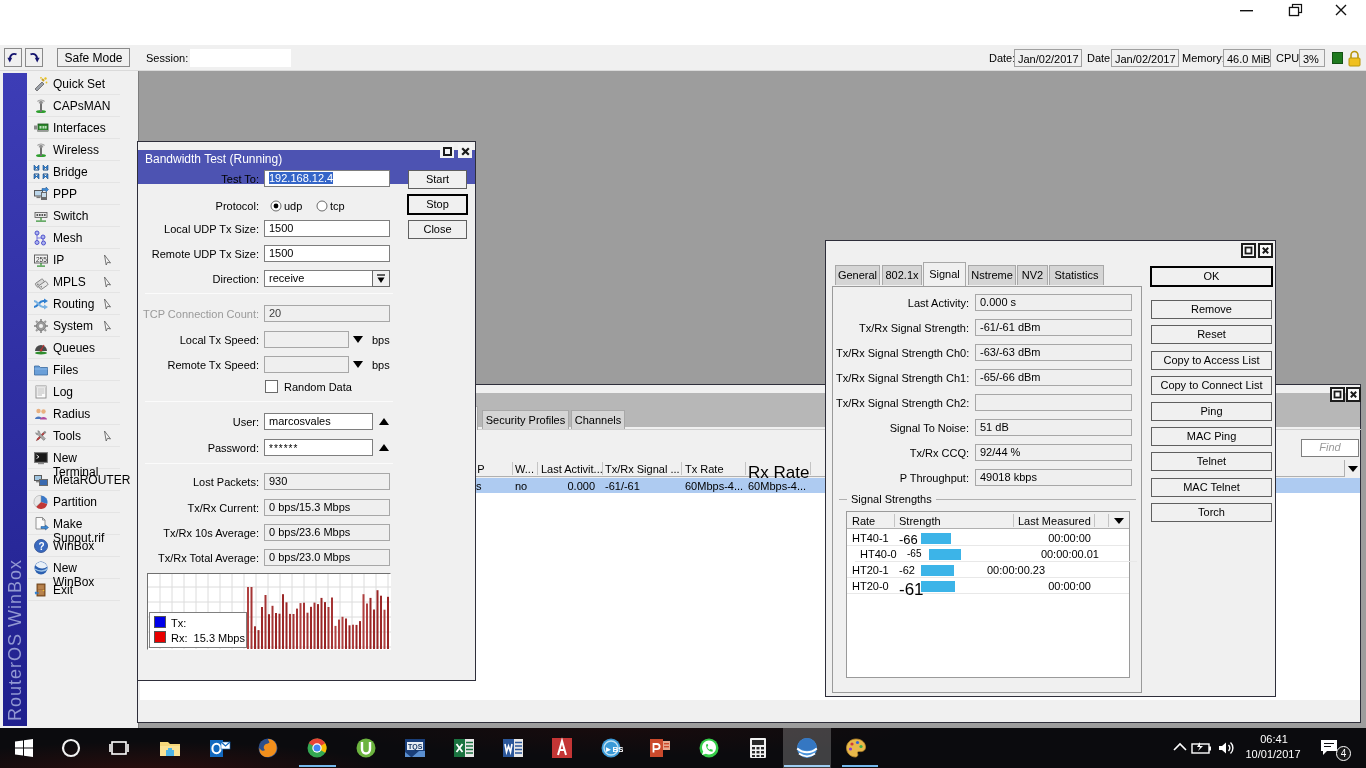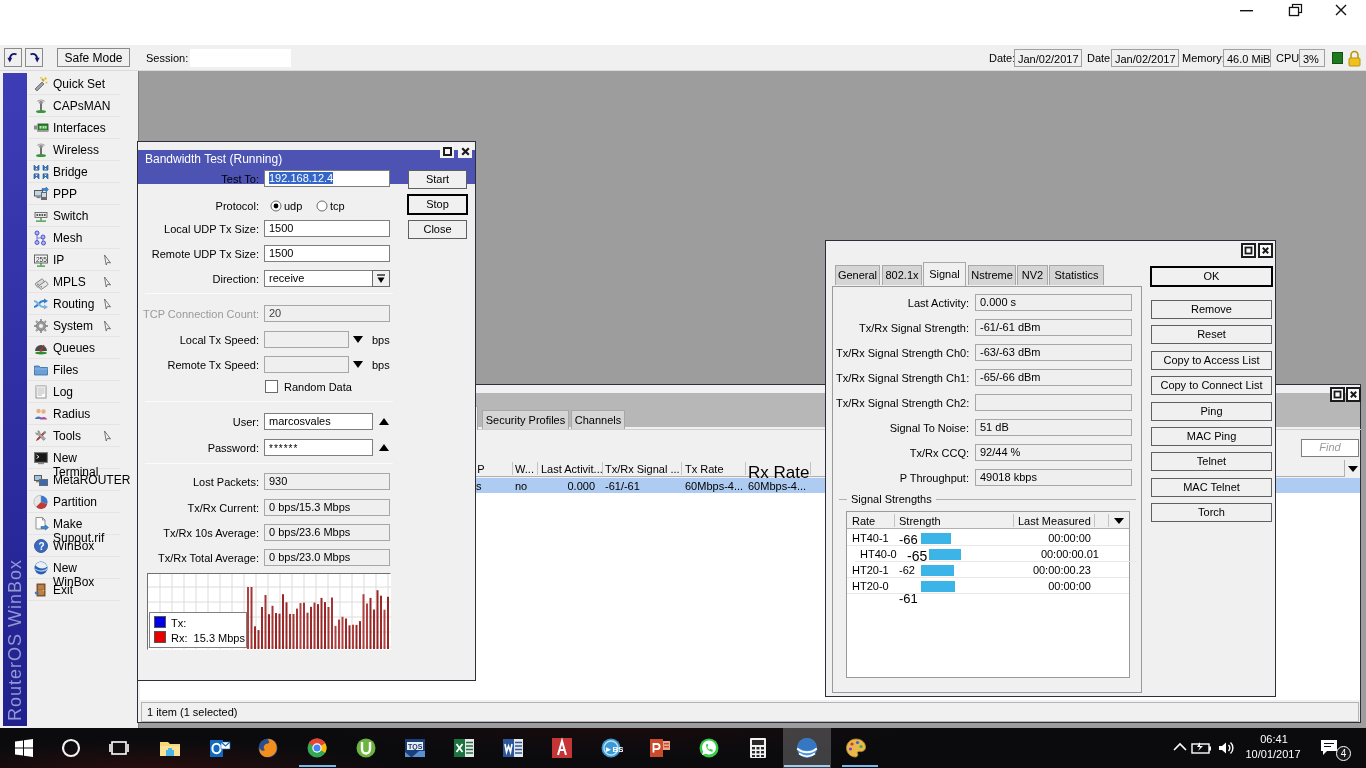--- a/index.html
+++ b/index.html
@@ -393,21 +393,20 @@
         <div class="dnarr" style="left:3px;top:6px;border-left-width:5px;border-right-width:5px;border-top-width:6px"></div>
       </div>
   <div class="abs" style="left:2px;top:93px;width:1220px;height:222px;background:#fff"></div>
   <div class="abs" style="left:2px;top:93px;width:1220px;height:15px;background:#aecbf1"></div>
   <div class="abs" style="left:332px;top:95px;font-size:11px;z-index:1">es</div>
   <div class="abs" style="left:377px;top:95px;font-size:11px;z-index:1">no</div>
   <div class="abs" style="left:467px;top:95px;font-size:11px;z-index:1">-61/-61</div>
   <div class="abs" style="left:547px;top:95px;font-size:11px;z-index:1">60Mbps-4...</div>
   <div class="abs" style="left:610px;top:95px;font-size:11px;z-index:1">60Mbps-4...</div>
   <div class="abs" style="left:400px;top:95px;width:57px;text-align:right;font-size:11px;z-index:1">0.000</div>
-  <div class="abs" style="left:3px;top:317px;width:1218px;height:20px;background:#f0f0f0;border:1px solid #b4b4b4;padding:3px 0 0 5px;font-size:11px">1 item (1 selected)</div>
   </div>
   <div class="wbwin" id="apc" style="left:825px;top:240px;width:451px;height:457px;z-index:5">
   <div class="wbtn bord" style="left:415px">
         <svg width="11" height="11">
           <rect x="2.5" y="2.5" width="6" height="6" fill="none" stroke="#1a1a1a" stroke-width="1.8"></rect>
         </svg>
       </div>
   <div class="wbtn bord" style="left:432px">
         <svg width="11" height="11">
           <path d="M2.8 2.8 L8.2 8.2 M8.2 2.8 L2.8 8.2" stroke="#1a1a1a" stroke-width="2"></path>
@@ -451,33 +450,33 @@
   <div class="abs" style="left:171px;top:3px;font-size:11px">Last Measured</div>
   <div class="dnarr" style="left:267px;top:6px;border-top-width:6px"></div>
   <div class="abs" style="left:0;top:18px;width:282px;height:16px;border-bottom:1px solid #e8e8e8">
   <div class="abs" style="left:5px;top:2px;font-size:11px">HT40-1</div>
   <div class="abs" style="left:52px;top:2px;font-size:13px">-66</div>
   <div class="abs" style="left:74px;top:3px;width:30px;height:11px;background:#3cb4e8"></div>
   <div class="abs" style="left:140px;top:2px;width:104px;text-align:right;font-size:11px">00:00:00</div>
   </div>
   <div class="abs" style="left:8px;top:34px;width:282px;height:16px;border-bottom:1px solid #e8e8e8">
   <div class="abs" style="left:5px;top:2px;font-size:11px">HT40-0</div>
-  <div class="abs" style="left:52px;top:2px;font-size:14px">-65</div>
+  <div class="abs" style="left:52px;top:2px;font-size:10px">-65</div>
   <div class="abs" style="left:74px;top:3px;width:32px;height:11px;background:#3cb4e8"></div>
   <div class="abs" style="left:140px;top:2px;width:104px;text-align:right;font-size:11px">00:00:00.01</div>
   </div>
   <div class="abs" style="left:0;top:50px;width:282px;height:16px;border-bottom:1px solid #e8e8e8">
   <div class="abs" style="left:5px;top:2px;font-size:11px">HT20-1</div>
   <div class="abs" style="left:52px;top:2px;font-size:11px">-62</div>
   <div class="abs" style="left:74px;top:3px;width:33px;height:11px;background:#3cb4e8"></div>
-  <div class="abs" style="left:140px;top:2px;width:104px;text-align:right;font-size:11px">00:00:00.23</div>
+  <div class="abs" style="left:140px;top:2px;width:104px;text-align:left;font-size:11px">00:00:00.23</div>
   </div>
   <div class="abs" style="left:0;top:66px;width:282px;height:16px;border-bottom:1px solid #e8e8e8">
   <div class="abs" style="left:5px;top:2px;font-size:11px">HT20-0</div>
-  <div class="abs" style="left:52px;top:13px;font-size:13px">-61</div>
+  <div class="abs" style="left:52px;top:2px;font-size:17px">-61</div>
   <div class="abs" style="left:74px;top:3px;width:34px;height:11px;background:#3cb4e8"></div>
   <div class="abs" style="left:140px;top:2px;width:104px;text-align:right;font-size:11px">00:00:00</div>
   </div>
   </div>
   <div class="btn def" style="left:325px;top:26px;width:121px;height:19px">OK</div>
   <div class="btn" style="left:325px;top:59px;width:121px;height:19px">Remove</div>
   <div class="btn" style="left:325px;top:84px;width:121px;height:19px">Reset</div>
   <div class="btn" style="left:325px;top:110px;width:121px;height:19px">Copy to Access List</div>
   <div class="btn" style="left:325px;top:135px;width:121px;height:19px">Copy to Connect List</div>
   <div class="btn" style="left:325px;top:161px;width:121px;height:19px">Ping</div>

